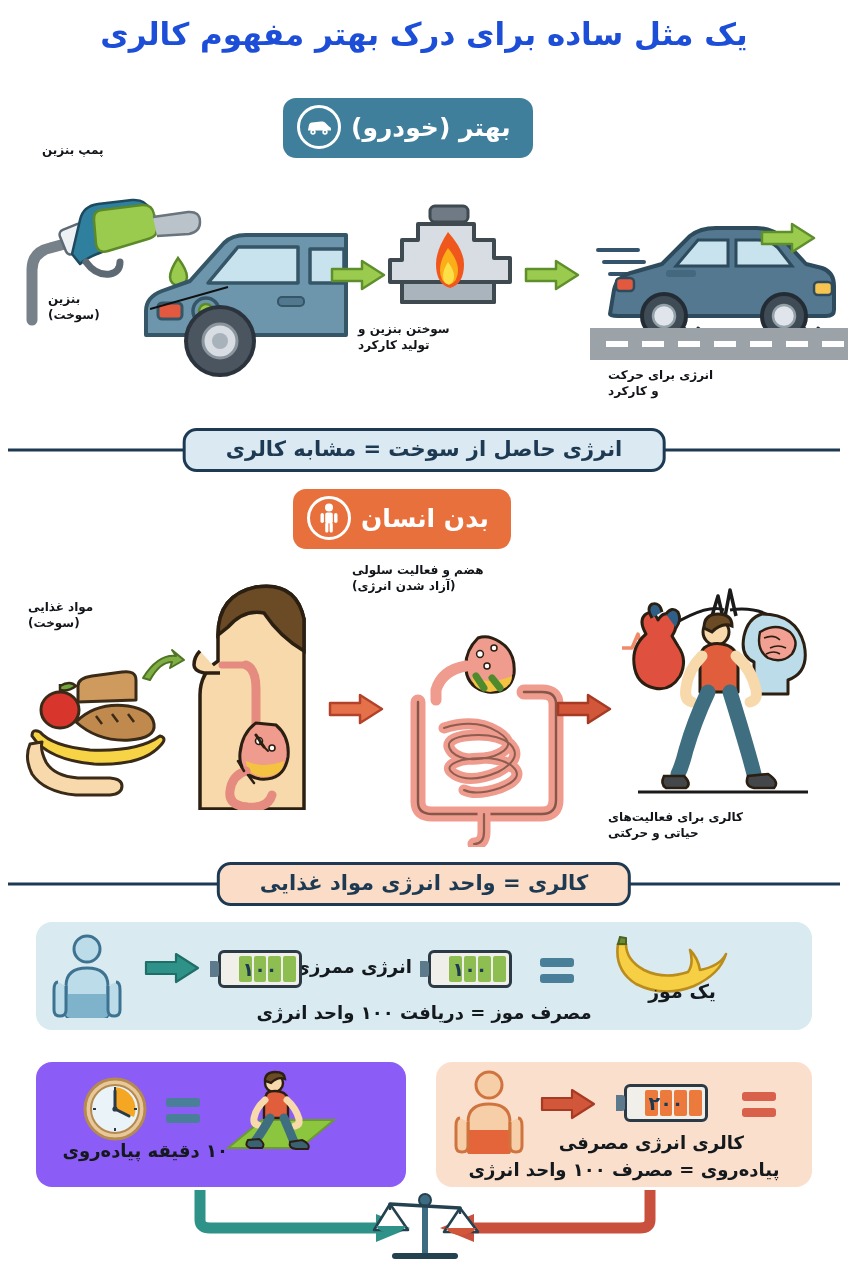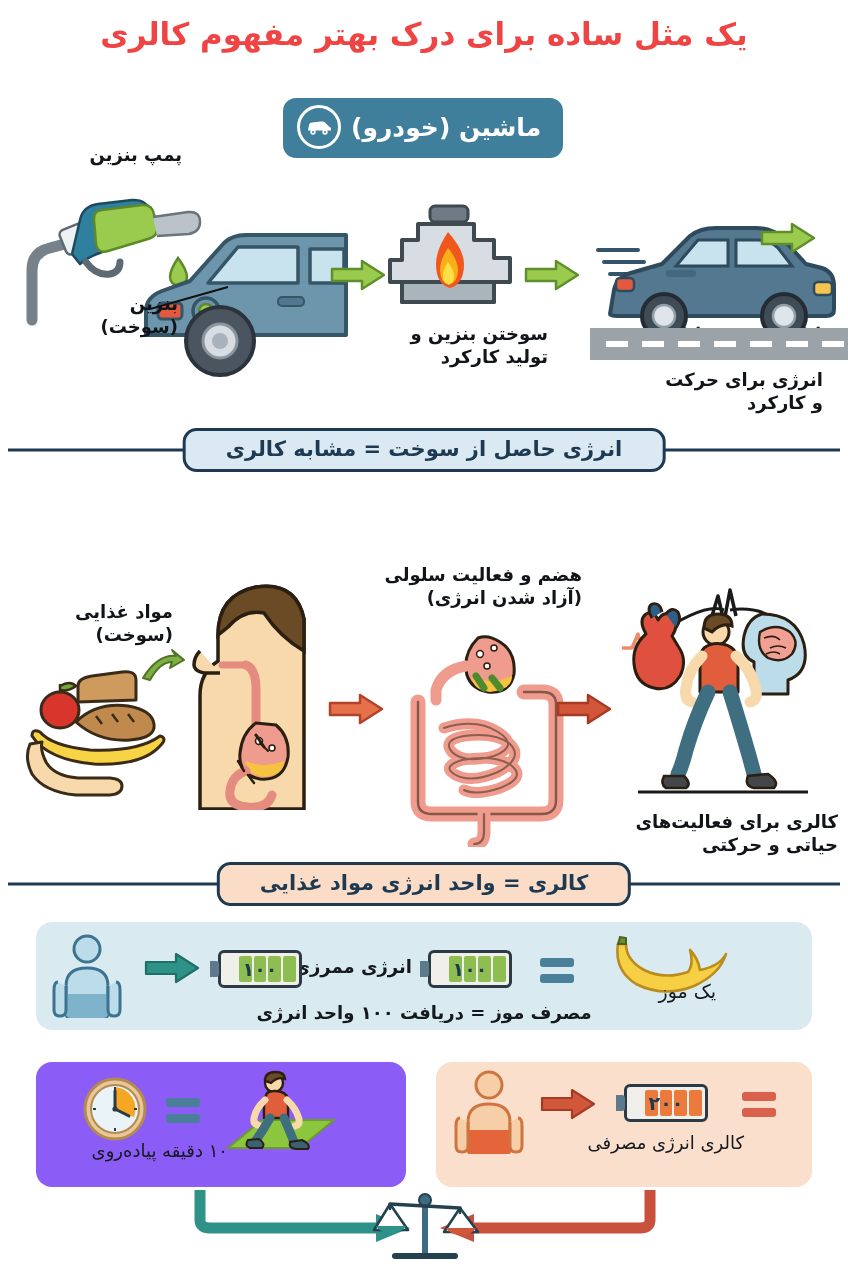--- a/index.html
+++ b/index.html
@@ -9,21 +9,21 @@
     font-family: "DejaVu Sans", "Liberation Sans", sans-serif;
     overflow: hidden;
   }
   .page { position: relative; width: 848px; height: 1264px; background:#fff; }
 
   
   .title {
     position: absolute; top: 14px; left: 0; right: 0;
     text-align: center;
     font-size: 31px; font-weight: bold; line-height: 1.35;
-    color: #ef4444; letter-spacing: 0px;
+    color: #1d4ed8; letter-spacing: 0px;
     padding: 0 24px;
   }
 
   
   .badge {
     position: absolute;
     display: flex; align-items: center; justify-content: center;
     gap: 10px;
     border-radius: 13px;
     color: #ffffff; font-weight: bold; font-size: 25px;
@@ -54,39 +54,39 @@
     padding: 6px 40px 8px; white-space: nowrap;
   }
   .divider-1 { top: 427px; }
   .divider-1 .pill { background: #dbeaf2; }
   .divider-2 { top: 861px; }
   .divider-2 .pill { background: #fbddc7; }
 
   
   .cap {
     position: absolute; color:#111418;
-    font-weight: bold; font-size: 18px; line-height: 1.3;
-    text-align: right; white-space: pre-line;
+    font-weight: bold; font-size: 12px; line-height: 1.3;
+    text-align: left; white-space: pre-line;
   }
 
   
   .gfx { position:absolute; }
 
   
   .panel { position:absolute; border-radius: 16px; }
   .panel-banana { left: 36px; top: 922px; width: 776px; height: 108px; background:#d9eaf1; }
   .panel-walk   { left: 36px; top: 1062px; width: 370px; height: 125px; background:#8b5cf6; }
   .panel-burn   { left: 436px; top: 1062px; width: 376px; height: 125px; background:#fbdfcd; }
 
   .panel .row-caption {
     position:absolute; bottom: 7px; left: 0; right: 0;
     text-align:center; font-weight:bold; font-size: 18px; color:#14191e;
   }
   .panel .sub {
-    position:absolute; font-weight:normal; font-size: 16px; color:#14191e;
+    position:absolute; font-weight:bold; font-size: 16px; color:#14191e;
     white-space: nowrap;
   }
 
   
   .eq { position:absolute; width: 34px; }
   .eq span { display:block; height: 9px; border-radius: 3px; }
   .eq span + span { margin-top: 7px; }
   .eq-blue span { background:#4a7f99; }
   .eq-red span { background:#d9604a; }
 
@@ -121,21 +121,21 @@
   }
 </style>
 </head>
 <body>
 
 <div class="page">
 
   <div class="title">یک مثل ساده برای درک بهتر مفهوم کالری</div>
 
   <div class="badge badge-car">
-    <span>ماشین (خودرو)</span>
+    <span>بهتر (خودرو)</span>
     <span class="bicon">
       <svg width="28" height="18" viewBox="0 0 28 18">
         <path d="M3 12 L4 7 C4.3 5.6 5.3 4.6 7 4.4 L16 3.6 C18 3.4 19.6 4 21 5.4 L24 8.6 C25.3 9.2 26 10 26 11.4 L26 12.6 L3 12.6 Z" fill="#fff"></path>
         <circle cx="8" cy="14" r="2.7" fill="#fff"></circle>
         <circle cx="20" cy="14" r="2.7" fill="#fff"></circle>
         <circle cx="8" cy="14" r="1" fill="#3f7f9c"></circle>
         <circle cx="20" cy="14" r="1" fill="#3f7f9c"></circle>
       </svg>
     </span>
   </div>
@@ -213,20 +213,33 @@
   <div class="cap" style="left:358px; top:322px; width:190px;">سوختن بنزین و
 تولید کارکرد</div>
   <div class="cap" style="left:608px; top:368px; width:215px;">انرژی برای حرکت
 و کارکرد</div>
 
   <div class="divider divider-1">
     <div class="rule"></div>
     <div class="pill">انرژی حاصل از سوخت = مشابه کالری</div>
   </div>
 
+  <div class="badge badge-human">
+    <span>بدن انسان</span>
+    <span class="bicon">
+      <svg width="20" height="30" viewBox="0 0 20 30">
+        <circle cx="10" cy="4.5" r="4" fill="#fff"></circle>
+        <rect x="6.2" y="9.5" width="7.6" height="11" rx="2" fill="#fff"></rect>
+        <rect x="1.5" y="10" width="3.4" height="10" rx="1.7" fill="#fff"></rect>
+        <rect x="15.1" y="10" width="3.4" height="10" rx="1.7" fill="#fff"></rect>
+        <rect x="6.2" y="19.5" width="3.2" height="10" rx="1.5" fill="#fff"></rect>
+        <rect x="10.6" y="19.5" width="3.2" height="10" rx="1.5" fill="#fff"></rect>
+      </svg>
+    </span>
+  </div>
 
   <svg class="gfx" style="left:18px; top:640px;" width="170" height="165" viewBox="0 0 170 165">
     <path d="M64 60 Q70 40 84 40 Q94 40 96 52" fill="#b5763a" stroke="#3a2a18" stroke-width="3"></path>
     <path d="M60 62 L60 46 Q60 38 74 36 L104 32 Q118 30 118 40 L118 60 Z" fill="#cf9a5e" stroke="#3a2a18" stroke-width="3" stroke-linejoin="round"></path>
     <ellipse cx="42" cy="70" rx="19" ry="18" fill="#d8352c" stroke="#3a2a18" stroke-width="3"></ellipse>
     <path d="M42 52 L42 44 M42 46 Q52 40 58 46 Q50 52 42 50" fill="#6fa83c" stroke="#3a2a18" stroke-width="2.5"></path>
     <path d="M58 82 Q78 62 110 66 Q134 70 136 84 Q138 98 112 100 Q80 102 58 82 Z" fill="#c08a4e" stroke="#3a2a18" stroke-width="3"></path>
     <path d="M78 76 L84 84 M94 74 L100 82 M110 74 L116 82" stroke="#3a2a18" stroke-width="2.5" fill="none"></path>
     <path d="M14 96 Q30 120 76 124 Q124 126 142 106 Q150 98 142 96 Q120 112 72 110 Q34 106 22 92 Q14 88 14 96 Z" fill="#f6d445" stroke="#3a2a18" stroke-width="3" stroke-linejoin="round"></path>
     <path d="M12 104 Q6 118 14 134 Q26 152 58 155 L92 155 Q104 154 104 146 Q104 139 92 138 L60 138 Q36 136 28 122 Q22 110 24 102 Z" fill="#f7d9ab" stroke="#3a2a18" stroke-width="3" stroke-linejoin="round"></path>
@@ -425,20 +438,21 @@
     </svg>
 
     <svg style="position:absolute; right:286px; top:8px;" width="74" height="84" viewBox="0 0 74 84">
       <circle cx="37" cy="15" r="13" fill="#f6cfa8" stroke="#d0743f" stroke-width="3"></circle>
       <path d="M16 52 Q16 34 37 34 Q58 34 58 52 L58 80 Q58 84 52 84 L22 84 Q16 84 16 80 Z" fill="#f6cfa8" stroke="#d0743f" stroke-width="3"></path>
       <path d="M16 60 L58 60 L58 80 Q58 84 52 84 L22 84 Q16 84 16 80 Z" fill="#e5653a"></path>
       <path d="M8 48 Q4 48 4 56 L4 76 Q4 82 10 82 Q16 82 16 76 L16 52" fill="#f6cfa8" stroke="#d0743f" stroke-width="3"></path>
       <path d="M66 48 Q70 48 70 56 L70 76 Q70 82 64 82 Q58 82 58 76 L58 52" fill="#f6cfa8" stroke="#d0743f" stroke-width="3"></path>
     </svg>
 
+    <div class="row-caption">پیاده‌روی = مصرف ۱۰۰ واحد انرژی</div>
   </div>
 
   <svg class="gfx" style="left:110px; top:1186px;" width="630" height="78" viewBox="0 0 630 78">
     <path d="M90 4 L90 34 Q90 42 100 42 L274 42" fill="none" stroke="#2e9289" stroke-width="11" stroke-linejoin="round"></path>
     <path d="M266 28 L300 42 L266 56 Z" fill="#2e9289"></path>
     <path d="M540 4 L540 34 Q540 42 530 42 L356 42" fill="none" stroke="#c8503c" stroke-width="11" stroke-linejoin="round"></path>
     <path d="M364 28 L330 42 L364 56 Z" fill="#c8503c"></path>
     <g>
       <circle cx="315" cy="14" r="6" fill="#3d6b82" stroke="#24414f" stroke-width="2"></circle>
       <path d="M315 18 L315 66" stroke="#3d6b82" stroke-width="6" stroke-linecap="round"></path>

